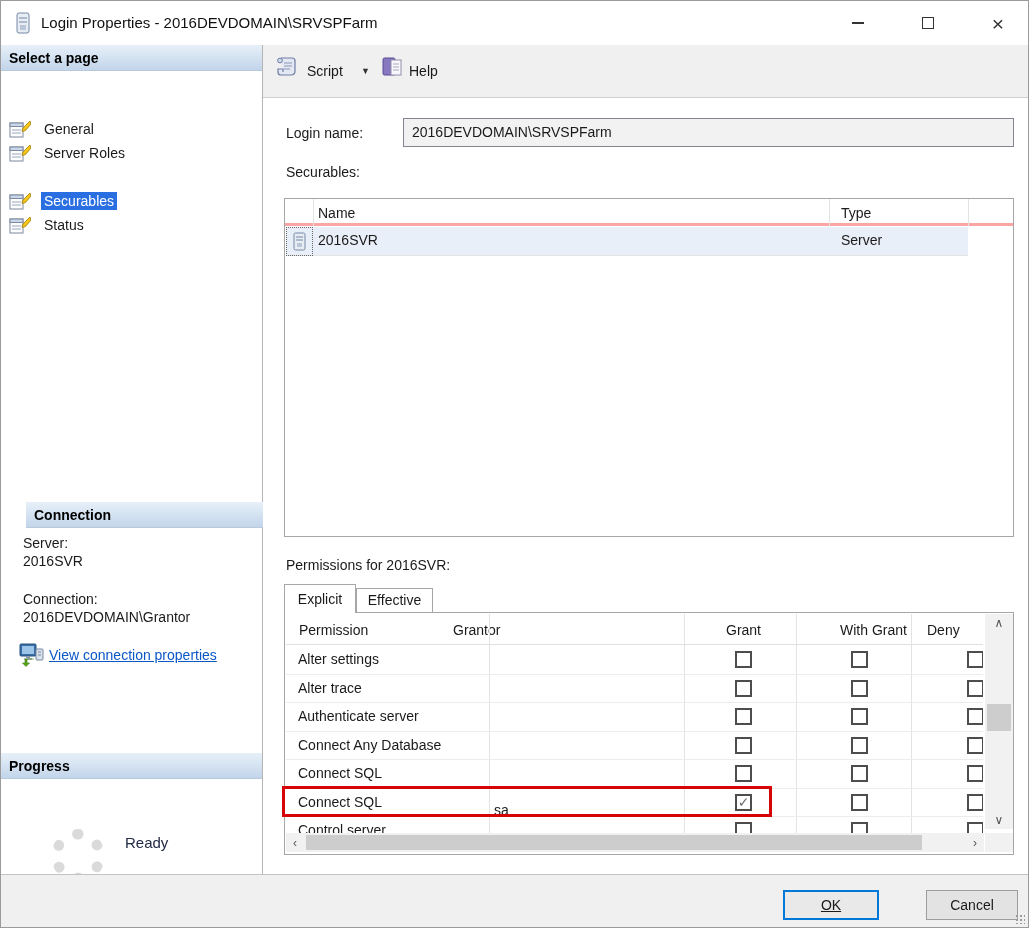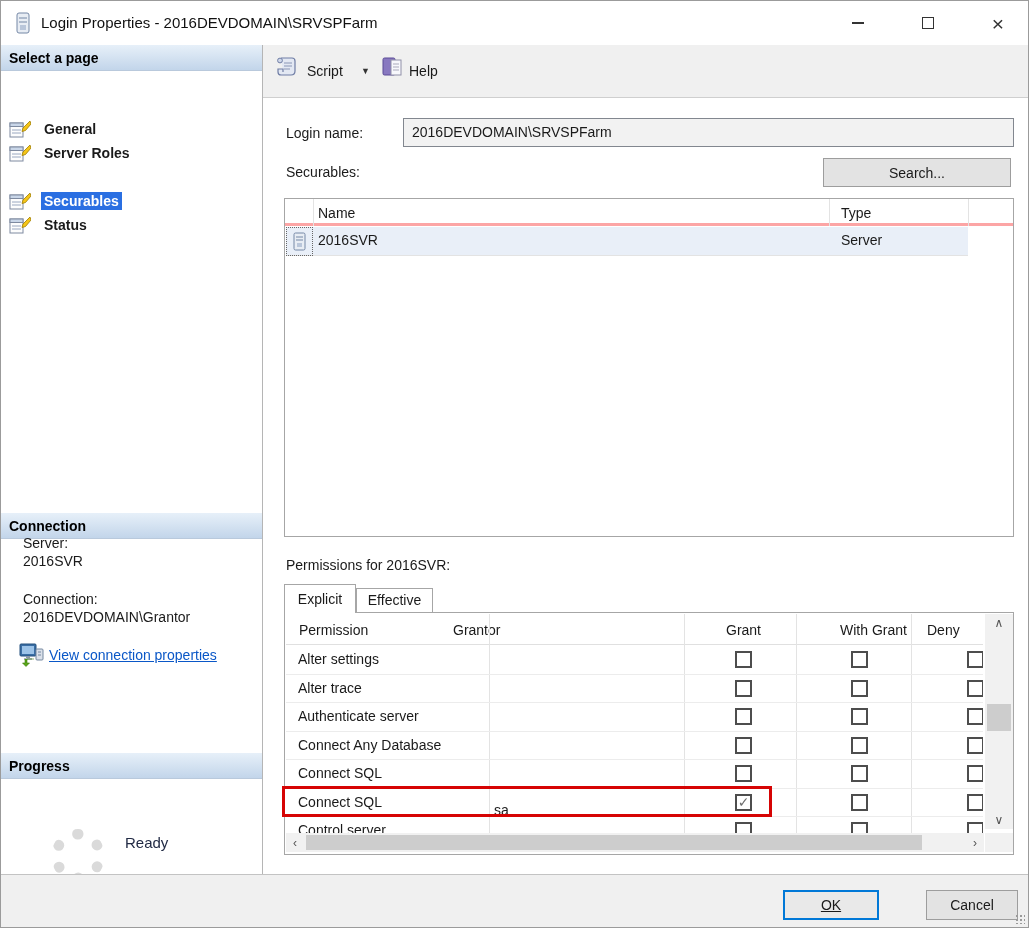--- a/index.html
+++ b/index.html
@@ -15,21 +15,21 @@
   .min-glyph { width:12px; height:2px; background:#333; }
   .max-glyph { width:12px; height:12px; border:1px solid #333; }
   .close-glyph { font-size:21px; color:#333; line-height:1; }
 
   
   .sidebar { left:0; top:44px; width:262px; height:829px; background:#fff; border-right:1px solid #b5b5b5; }
   .sec-header { left:0; width:261px; height:26px; background:linear-gradient(180deg,#e7f0f9,#c2d5ea);
     font-weight:bold; font-size:14px; line-height:26px; padding-left:8px; color:#000; border-bottom:1px solid #b9c9dc;}
   .page-item { left:0; width:261px; height:24px; display:flex; align-items:center; }
   .page-item .pgicon { margin-left:8px; flex:0 0 auto; }
-  .page-item .lbl { margin-left:10px; padding:1px 3px;font-weight:bold; }
+  .page-item .lbl { margin-left:10px; padding:1px 3px; }
   .page-item.selected .lbl { background:#2a6fe2; color:#fff; }
   .side-text { left:22px; color:#1a1a1a; }
   .link { color:#0a57c7; text-decoration:underline; }
   .spinner { left:50px; top:784px; width:54px; height:54px; border:11px dotted #dadada; border-radius:50%; }
   .ready { left:124px; top:789px; font-size:15px; color:#222b45; }
 
   
   .rpanel { left:262px; top:44px; width:767px; height:829px; background:#fff; }
   .toolbar { left:0; top:0; width:767px; height:53px; background:#f0f0f0; border-bottom:1px solid #cfcfcf; }
   .tool-label { font-size:14px; color:#1a1a1a; }
@@ -140,21 +140,21 @@
       <svg class="pgicon" width="22" height="18" viewBox="0 0 22 18">
           <rect x="1" y="3" width="13" height="14" fill="#fdfdfd" stroke="#7e8aa0"></rect>
           <rect x="1" y="3" width="13" height="3.5" fill="#c9d6e8" stroke="#7e8aa0"></rect>
           <line x1="3" y1="10" x2="12" y2="10" stroke="#9aa8c0"></line>
           <line x1="3" y1="13" x2="12" y2="13" stroke="#9aa8c0"></line>
           <polygon points="21,1 14,8 13,11.5 16.5,10.5 22,4" fill="#f5c518" stroke="#a07d00" stroke-width="0.8"></polygon>
         </svg>
       <span class="lbl">Status</span>
     </div>
 
-    <div class="abs sec-header" style="top:468px;">Connection</div>
+    <div class="abs sec-header" style="top:457px;margin-left:25px;">Connection</div>
     <div class="abs side-text" style="top:490px;">Server:</div>
     <div class="abs side-text" style="top:508px;">2016SVR</div>
     <div class="abs side-text" style="top:546px;">Connection:</div>
     <div class="abs side-text" style="top:564px;">2016DEVDOMAIN\Grantor</div>
 
     <svg class="abs" style="left:18px;top:598px;" width="26" height="24" viewBox="0 0 26 24">
       <rect x="1" y="1" width="16" height="12" rx="1" fill="#3a6ea5" stroke="#24517e"></rect>
       <rect x="3" y="3" width="12" height="8" fill="#9cc3e8"></rect>
       <rect x="7" y="13" width="4" height="2" fill="#8b98a8"></rect>
       <rect x="5" y="15" width="8" height="2" fill="#aeb8c4"></rect>
@@ -193,21 +193,20 @@
           <line x1="12" y1="14" x2="18" y2="14" stroke="#aab"></line>
         </svg>
         <span class="abs tool-label" style="left:32px;top:12px;">Help</span>
       </div>
     </div>
 
     <div class="abs field-label" style="left:23px;top:80px;">Login name:</div>
     <div class="abs textbox" style="left:140px;top:73px;width:611px;height:29px;">2016DEVDOMAIN\SRVSPFarm</div>
 
     <div class="abs field-label" style="left:23px;top:119px;">Securables:</div>
-    <div class="abs btn" style="left:560px;top:113px;width:188px;height:29px;">Search...</div>
 
     <div class="abs sec-table">
       <div class="abs sec-head">
         <div class="abs vline" style="left:28px;top:0;height:27px;"></div>
         <div class="abs vline" style="left:544px;top:0;height:27px;"></div>
         <div class="abs vline" style="left:683px;top:0;height:27px;"></div>
         <div class="abs col-text" style="left:33px;">Name</div>
         <div class="abs col-text" style="left:556px;">Type</div>
       </div>
       <div class="abs sec-row"></div>

